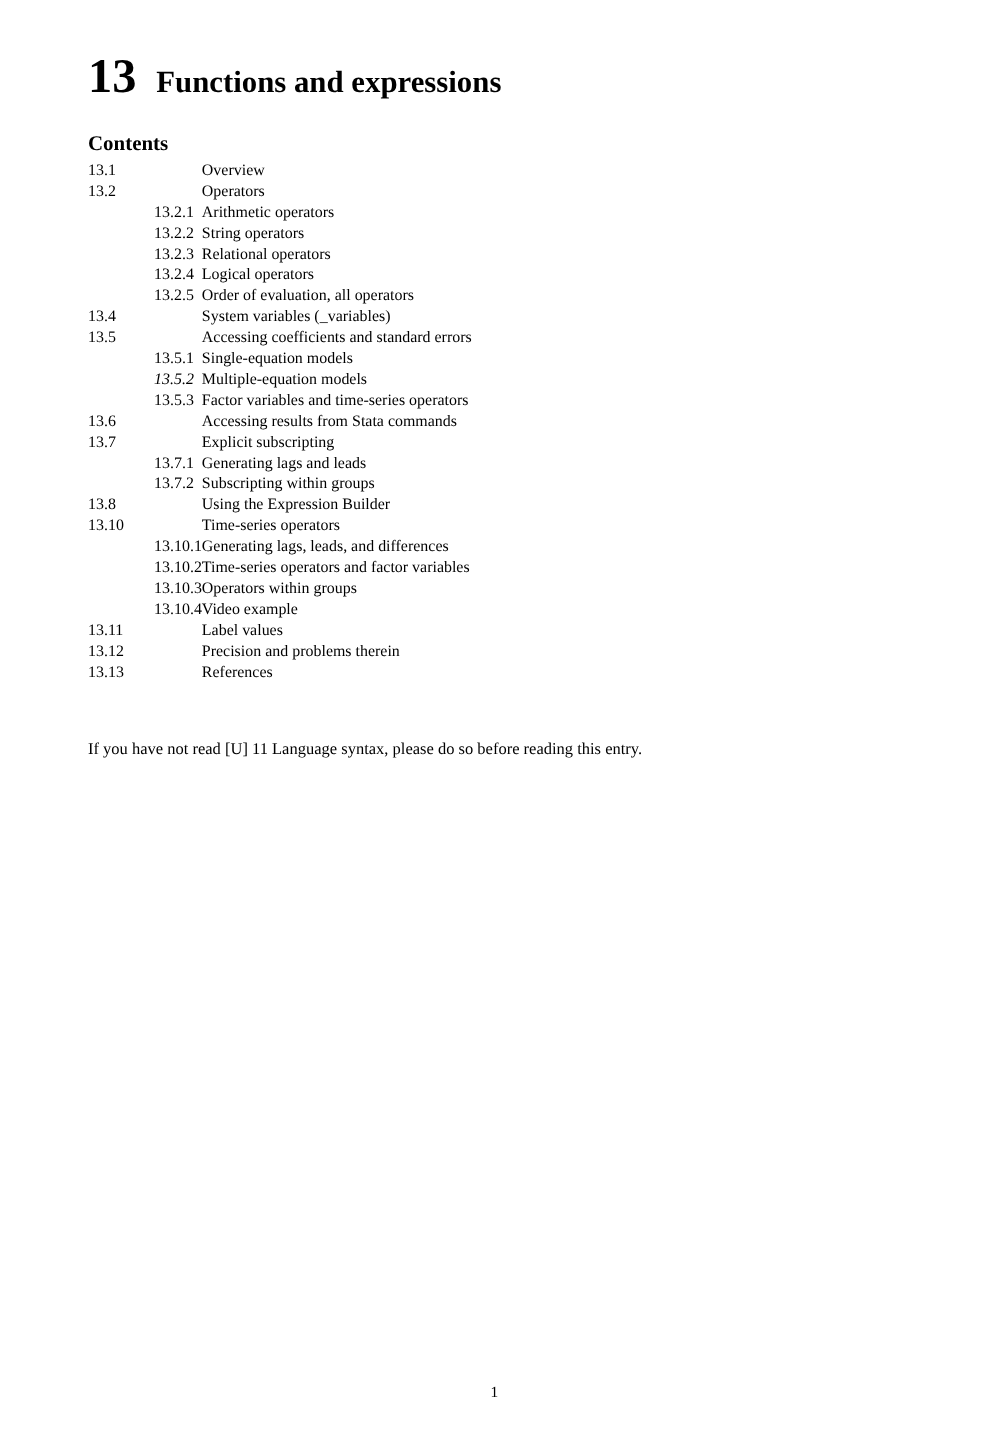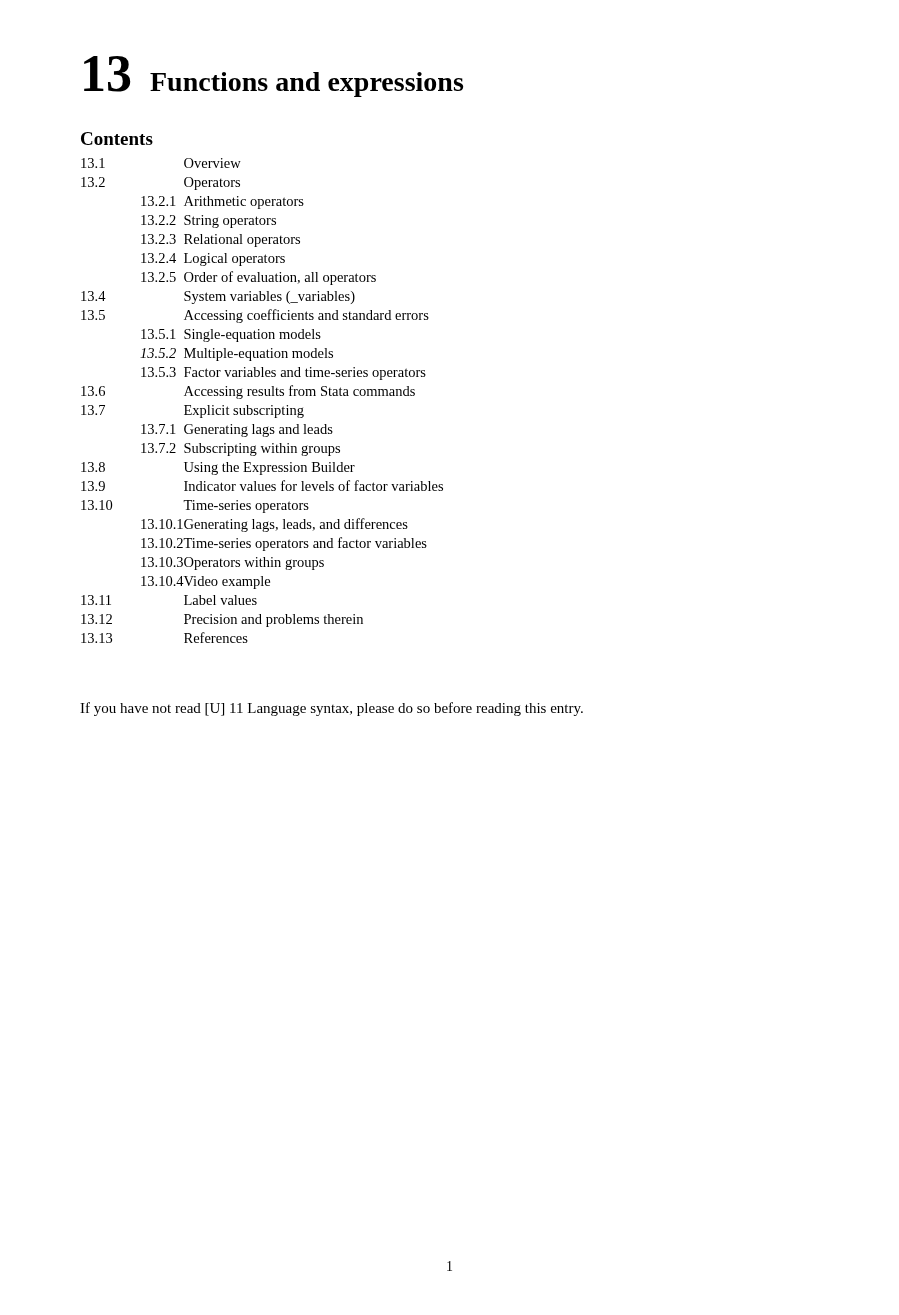--- a/index.html
+++ b/index.html
@@ -20,21 +20,21 @@
       padding: 48px 80px 80px 80px;
       max-width: 899px;
     }
     .chapter-header {
       display: flex;
       align-items: baseline;
       gap: 18px;
       margin-bottom: 28px;
     }
     .chapter-number {
-      font-size: 52px;
+      font-size: 44px;
       font-weight: bold;
       line-height: 1;
     }
     .chapter-title {
       font-size: 28px;
       font-weight: bold;
       font-family: Liberation Serif, serif;
     }
     .contents-section {
       margin-bottom: 32px;
@@ -159,24 +159,20 @@
           </tr>
           <tr>
             <td class="toc-num-sub" style="padding-left: 60px;">13.7.2</td>
             <td class="toc-label">Subscripting within groups</td>
           </tr>
           <tr>
             <td class="toc-num">13.8</td>
             <td class="toc-label">Using the Expression Builder</td>
           </tr>
           <tr>
-            <td class="toc-num">13.9</td>
-            <td class="toc-label">Indicator values for levels of factor variables</td>
-          </tr>
-          <tr>
             <td class="toc-num">13.10</td>
             <td class="toc-label">Time-series operators</td>
           </tr>
           <tr>
             <td class="toc-num-sub" style="padding-left: 60px;">13.10.1</td>
             <td class="toc-label">Generating lags, leads, and differences</td>
           </tr>
           <tr>
             <td class="toc-num-sub" style="padding-left: 60px;">13.10.2</td>
             <td class="toc-label">Time-series operators and factor variables</td>

